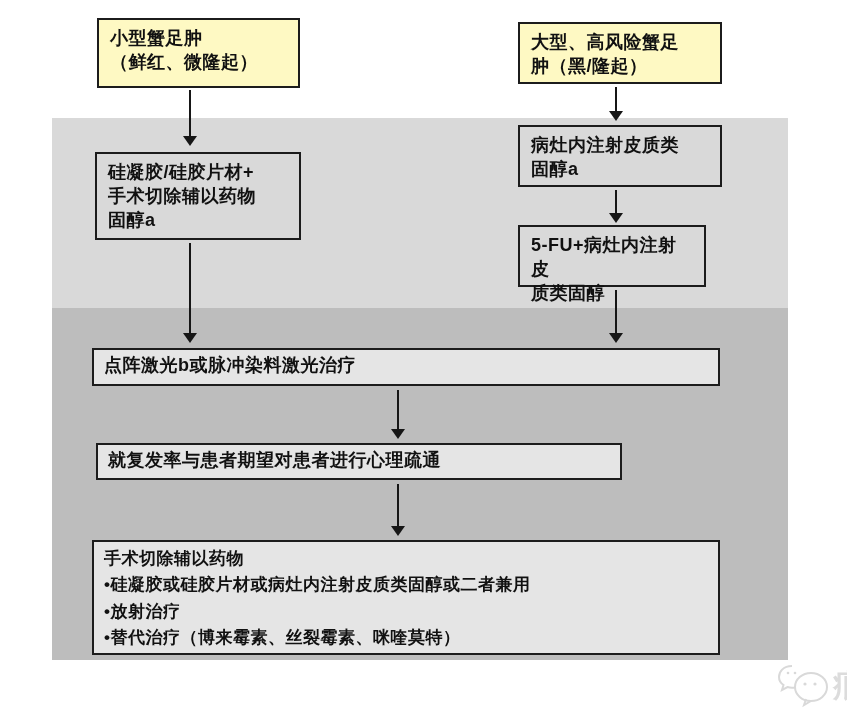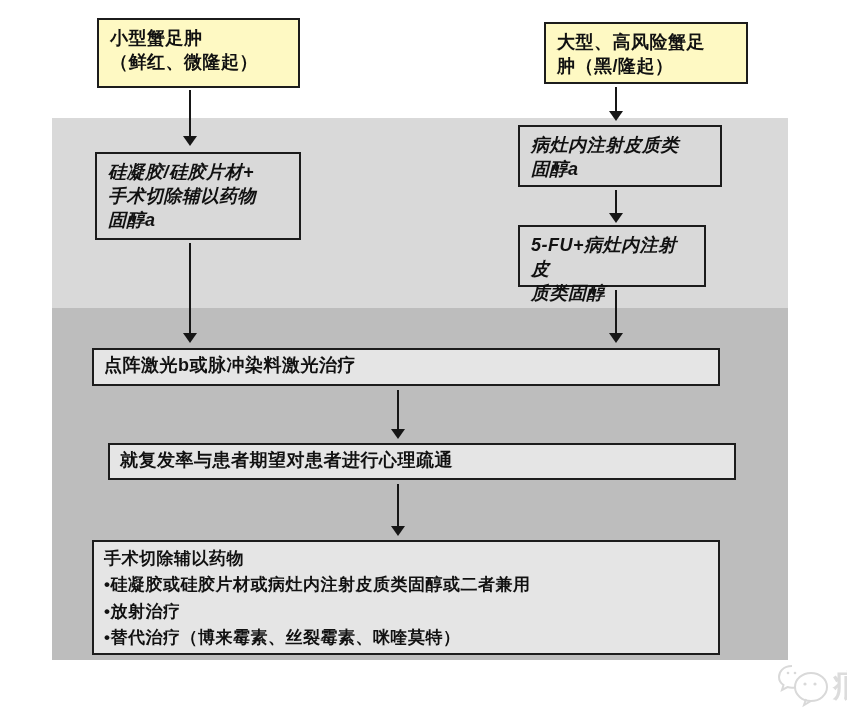--- a/index.html
+++ b/index.html
@@ -11,30 +11,30 @@
   }
   .band{position:absolute;left:52px;width:736px;}
   .band.light{top:118px;height:190px;background:#d9d9d9;}
   .band.dark{top:308px;height:352px;background:#bdbdbd;}
   .box{
     position:absolute;border:2px solid #1c1c1c;box-sizing:border-box;
     font-weight:bold;font-size:18px;line-height:1.32;
     padding:7px 11px;white-space:pre-line;letter-spacing:0.5px;
   }
   .box.on-white{background:#fef9c3;}
-  .box.on-light{background:transparent;font-style:italic;}
+  .box.on-light{background:transparent;}
   .box.on-dark{background:#e5e5e5;}
   .box.wide{padding:4px 10px;}
   #node-small-keloid{left:97px;top:18px;width:203px;height:70px;}
-  #node-large-keloid{left:544px;top:22px;width:204px;height:62px;}
+  #node-large-keloid{left:518px;top:22px;width:204px;height:62px;}
   #node-silicone{left:95px;top:152px;width:206px;height:88px;}
   #node-steroid{left:518px;top:125px;width:204px;height:62px;}
   #node-fu{left:518px;top:225px;width:188px;height:62px;}
   #node-laser{left:92px;top:348px;width:628px;height:38px;}
-  #node-counseling{left:108px;top:443px;width:628px;height:37px;}
+  #node-counseling{left:96px;top:443px;width:526px;height:37px;}
   #node-surgery{left:92px;top:540px;width:628px;height:115px;font-size:17px;line-height:1.55;padding:4px 10px;}
   .arrow{position:absolute;width:14px;}
   .arrow .shaft{position:absolute;left:6px;top:0;bottom:8px;width:2px;background:#161616;}
   .arrow::after{
     content:'';position:absolute;bottom:0;left:50%;transform:translateX(-50%);
     border-left:7px solid transparent;border-right:7px solid transparent;
     border-top:10px solid #161616;
   }
   #arrow-a{left:183px;top:90px;height:56px;}
   #arrow-b{left:609px;top:87px;height:34px;}

